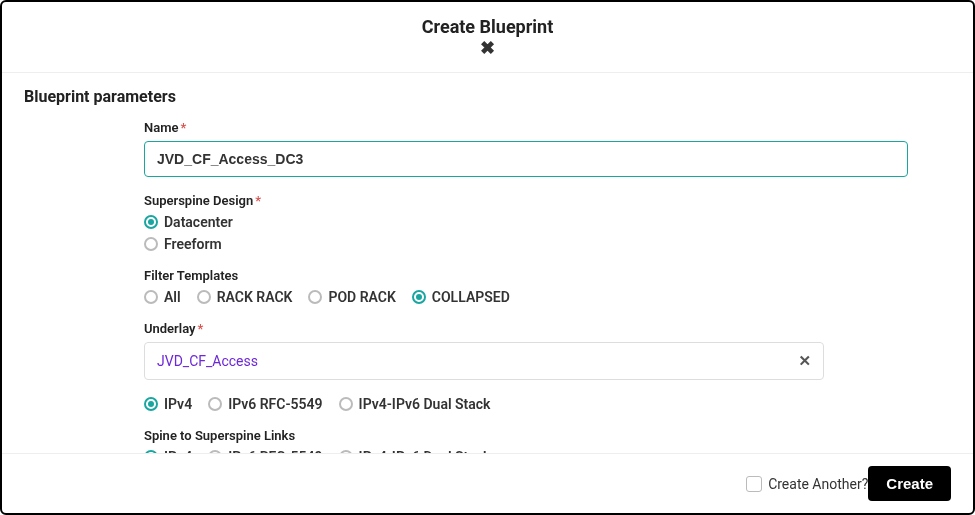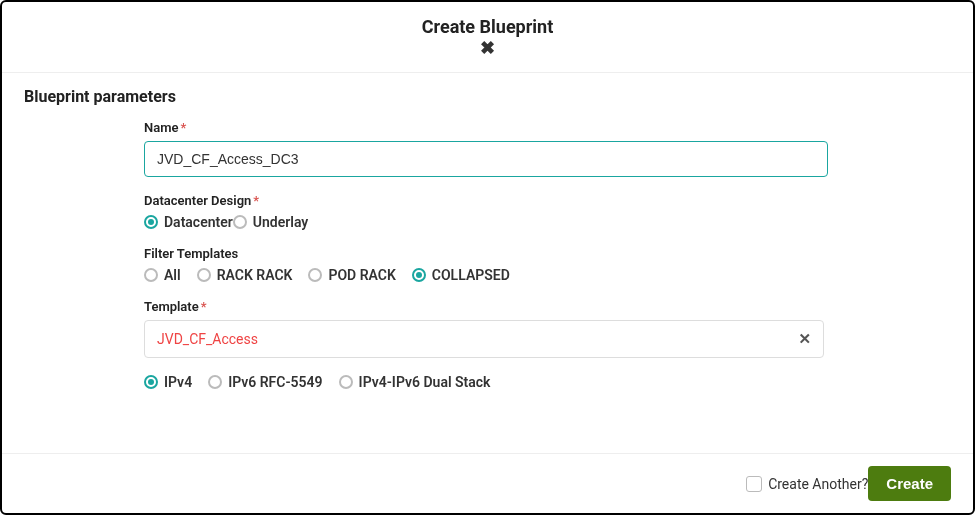--- a/index.html
+++ b/index.html
@@ -18,50 +18,50 @@
     flex: 1 1 auto; overflow-y: scroll; padding: 14px 12px 10px 22px;
   }
   .scroll-area::-webkit-scrollbar { width: 14px; }
   .scroll-area::-webkit-scrollbar-track { background: #f5f5f5; }
   .scroll-area::-webkit-scrollbar-thumb { background: #c4c4c4; border-radius: 2px; }
   .section-title { font-size: 16px; font-weight: 700; margin-bottom: 14px; }
   .form-col { margin-left: 120px; max-width: 700px; }
   .field-label { font-size: 13px; font-weight: 600; color: #222; margin-bottom: 6px; }
   .req { color: #d9534f; margin-left: 2px; }
   .name-input {
-    width: 684px; height: 36px; border: 1px solid #1aa6a0; border-radius: 4px;
-    padding: 0 12px; font-size: 14px; outline: none; color: #333;
+    width: 764px; height: 36px; border: 1px solid #1aa6a0; border-radius: 4px;
+    padding: 0 12px; font-size: 14px; outline: none; color: #333; font-weight: bold;
   }
   .block { margin-top: 16px; }
   .radio-row { display: flex; align-items: center; gap: 16px; margin-top: 6px; flex-wrap: wrap; }
-  .radio-stack { display: flex; margin-top: 6px; }
+  .radio-stack { display: flex; flex-direction: column; gap: 6px; margin-top: 6px; }
   .radio { display: flex; align-items: center; gap: 6px; font-size: 14px; cursor: pointer; }
   .dot {
     width: 14px; height: 14px; border: 2px solid #bbb; border-radius: 50%; display: inline-block; position: relative; flex: 0 0 14px;
   }
   .radio.selected .dot { border-color: #1aa6a0; }
   .radio.selected .dot::after {
     content: ""; position: absolute; top: 2px; left: 2px; width: 6px; height: 6px; border-radius: 50%; background: #1aa6a0;
   }
   .radio .lbl { color: #333; font-weight: 600; font-size: 14px; }
   .template-select {
     width: 680px; height: 38px; border: 1px solid #ddd; border-radius: 4px;
     display: flex; align-items: center; justify-content: space-between; padding: 0 12px; margin-top: 6px; cursor: pointer;
   }
-  .template-select .val { color: #ef4444; font-size: 14px; }
+  .template-select .val { color: #6d28d9; font-size: 14px; }
   .template-select .clear { color: #555; font-weight: 700; font-size: 15px; cursor: pointer; }
   .modal-footer {
     border-top: 1px solid #eee; padding: 12px 22px; display: flex; align-items: center; justify-content: flex-end; 
   }
   .create-another { display: flex; align-items: center; gap: 6px; font-size: 14px; color: #333; cursor: pointer; }
   .chk {
     width: 16px; height: 16px; border: 1px solid #bbb; border-radius: 3px; display: inline-block;
   }
   .btn-create {
-    background: #4d7c0f; color: #fff; border: none; border-radius: 4px; padding: 9px 18px; font-size: 15px; font-weight: 600; cursor: pointer;
+    background: #000000; color: #fff; border: none; border-radius: 4px; padding: 9px 18px; font-size: 15px; font-weight: 600; cursor: pointer;
   }
 </style>
 </head>
 <body>
 
 <div class="modal">
   <div class="modal-header">
     <div class="modal-title">Create Blueprint</div>
     <div class="close-icon">✖</div>
   </div>
@@ -73,30 +73,30 @@
 
       <div class="block" style="margin-top:12px">
         <div class="field-label">
           <span>Name</span><span class="req">*</span>
         </div>
         <input class="name-input" type="text" value="JVD_CF_Access_DC3" style="">
       </div>
 
       <div class="block">
         <div class="field-label">
-          <span>Datacenter Design</span><span class="req">*</span>
+          <span>Superspine Design</span><span class="req">*</span>
         </div>
         <div class="radio-stack">
           <label class="radio selected">
             <span class="dot"></span>
             <span class="lbl">Datacenter</span>
           </label>
           <label class="radio">
             <span class="dot"></span>
-            <span class="lbl">Underlay</span>
+            <span class="lbl">Freeform</span>
           </label>
         </div>
       </div>
 
       <div class="block">
         <div class="field-label">Filter Templates</div>
         <div class="radio-row">
           <label class="radio">
             <span class="dot"></span>
             <span class="lbl">All</span>
@@ -111,21 +111,21 @@
           </label>
           <label class="radio selected">
             <span class="dot"></span>
             <span class="lbl">COLLAPSED</span>
           </label>
         </div>
       </div>
 
       <div class="block">
         <div class="field-label">
-          <span>Template</span><span class="req">*</span>
+          <span>Underlay</span><span class="req">*</span>
         </div>
         <div class="template-select">
           <span class="val">JVD_CF_Access</span>
           <span class="clear">✕</span>
         </div>
       </div>
 
       <div class="block">
         <div class="radio-row">
           <label class="radio selected">
@@ -136,20 +136,37 @@
             <span class="dot"></span>
             <span class="lbl">IPv6 RFC-5549</span>
           </label>
           <label class="radio">
             <span class="dot"></span>
             <span class="lbl">IPv4-IPv6 Dual Stack</span>
           </label>
         </div>
       </div>
 
+      <div class="block">
+        <div class="field-label">Spine to Superspine Links</div>
+        <div class="radio-row">
+          <label class="radio selected">
+            <span class="dot"></span>
+            <span class="lbl">IPv4</span>
+          </label>
+          <label class="radio">
+            <span class="dot"></span>
+            <span class="lbl">IPv6 RFC-5549</span>
+          </label>
+          <label class="radio">
+            <span class="dot"></span>
+            <span class="lbl">IPv4-IPv6 Dual Stack</span>
+          </label>
+        </div>
+      </div>
 
     </div>
   </div>
 
   <div class="modal-footer">
     <label class="create-another">
       <span class="chk"></span>
       <span>Create Another?</span>
     </label>
     <button class="btn-create">Create</button>

